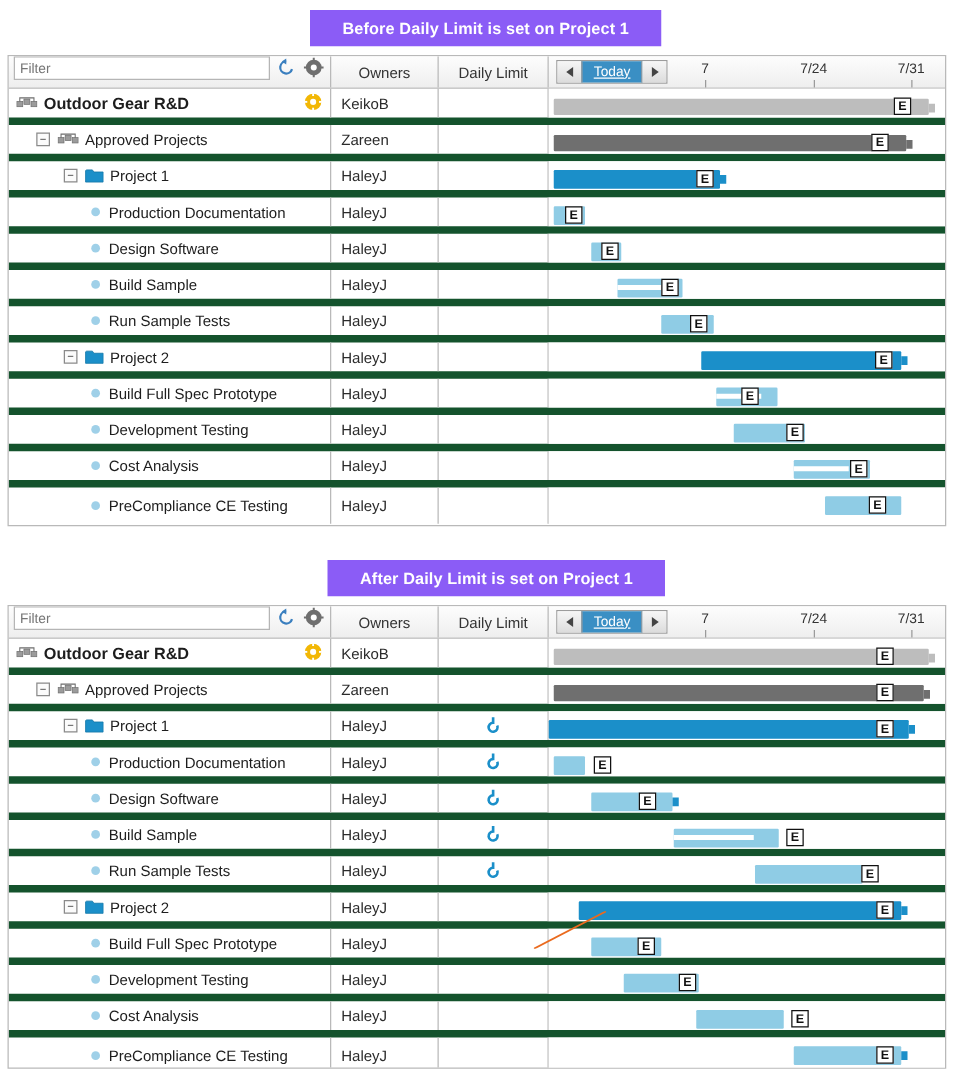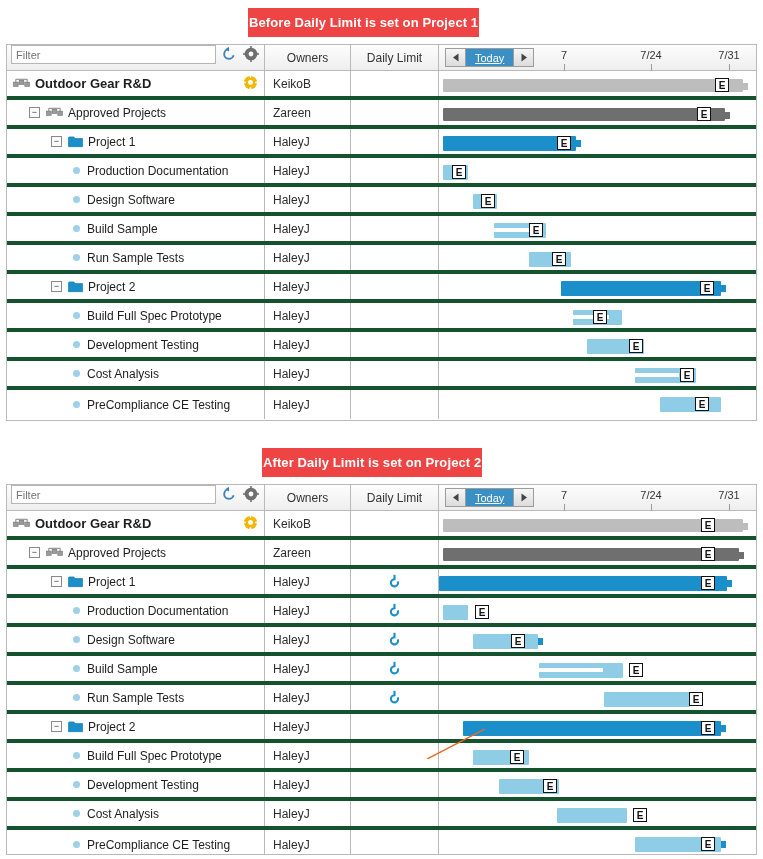--- a/index.html
+++ b/index.html
@@ -10,26 +10,26 @@
     background: #ffffff;
     font-family: "Liberation Sans", sans-serif;
     font-size: 12px;
     color: #222;
   }
   .page { position: relative; width: 763px; height: 859px; }
 
   
   .banner {
     position: absolute;
-    background: #ef4444;
+    background: #8b5cf6;
     color: #ffffff;
     font-weight: bold;
     font-size: 13px;
     text-align: center;
-    padding: 7px 1px;
+    padding: 7px 26px;
     letter-spacing: 0.1px;
     white-space: nowrap;
   }
   #banner-before { left: 248px; top: 8px; }
   #banner-after  { left: 262px; top: 448px; }
 
   
   .gantt {
     position: absolute;
     border: 1px solid #b9b9b9;
@@ -108,21 +108,21 @@
   }
   .tick-mark {
     position: absolute;
     bottom: 0; width: 1px; height: 6px; background: #9a9a9a;
   }
 
   
   .row {
     display: flex;
     height: 29px;
-    border-bottom: 4px solid #14532d;
+    border-bottom: 6px solid #14532d;
     align-items: stretch;
   }
   .row:last-child { border-bottom: none; }
   .row .col-tree { display: flex; align-items: center; padding-left: 4px; }
   .row .col-owner {
     display: flex; align-items: center; padding-left: 8px;
     color: #2b2b2b; font-size: 12px;
   }
   .row .col-limit { display: flex; align-items: center; justify-content: center; }
   .row .col-chart { position: relative; background: #fff; }
@@ -206,21 +206,21 @@
     z-index: 9;
     pointer-events: none;
   }
 </style>
 </head>
 <body>
 
 <div class="page">
 
   <div class="banner" id="banner-before">Before Daily Limit is set on Project 1</div>
-  <div class="banner" id="banner-after">After Daily Limit is set on Project 2</div>
+  <div class="banner" id="banner-after">After Daily Limit is set on Project 1</div>
 
   <div class="gantt" id="gantt-before">
       <div class="header-row">
         <div class="col-tree">
           <div class="filter-wrap">
             <input class="filter-input" placeholder="Filter" style="">
             <div class="icon-btn">
               <svg width="16" height="16" viewBox="0 0 16 16">
                 <path d="M8 3.2a4.8 4.8 0 1 0 4.6 6.1" fill="none" stroke="#3a7fbf" stroke-width="1.8"></path>
                 <path d="M8 0.8 L8 5.6 L4.4 3.2 Z" fill="#3a7fbf"></path>

